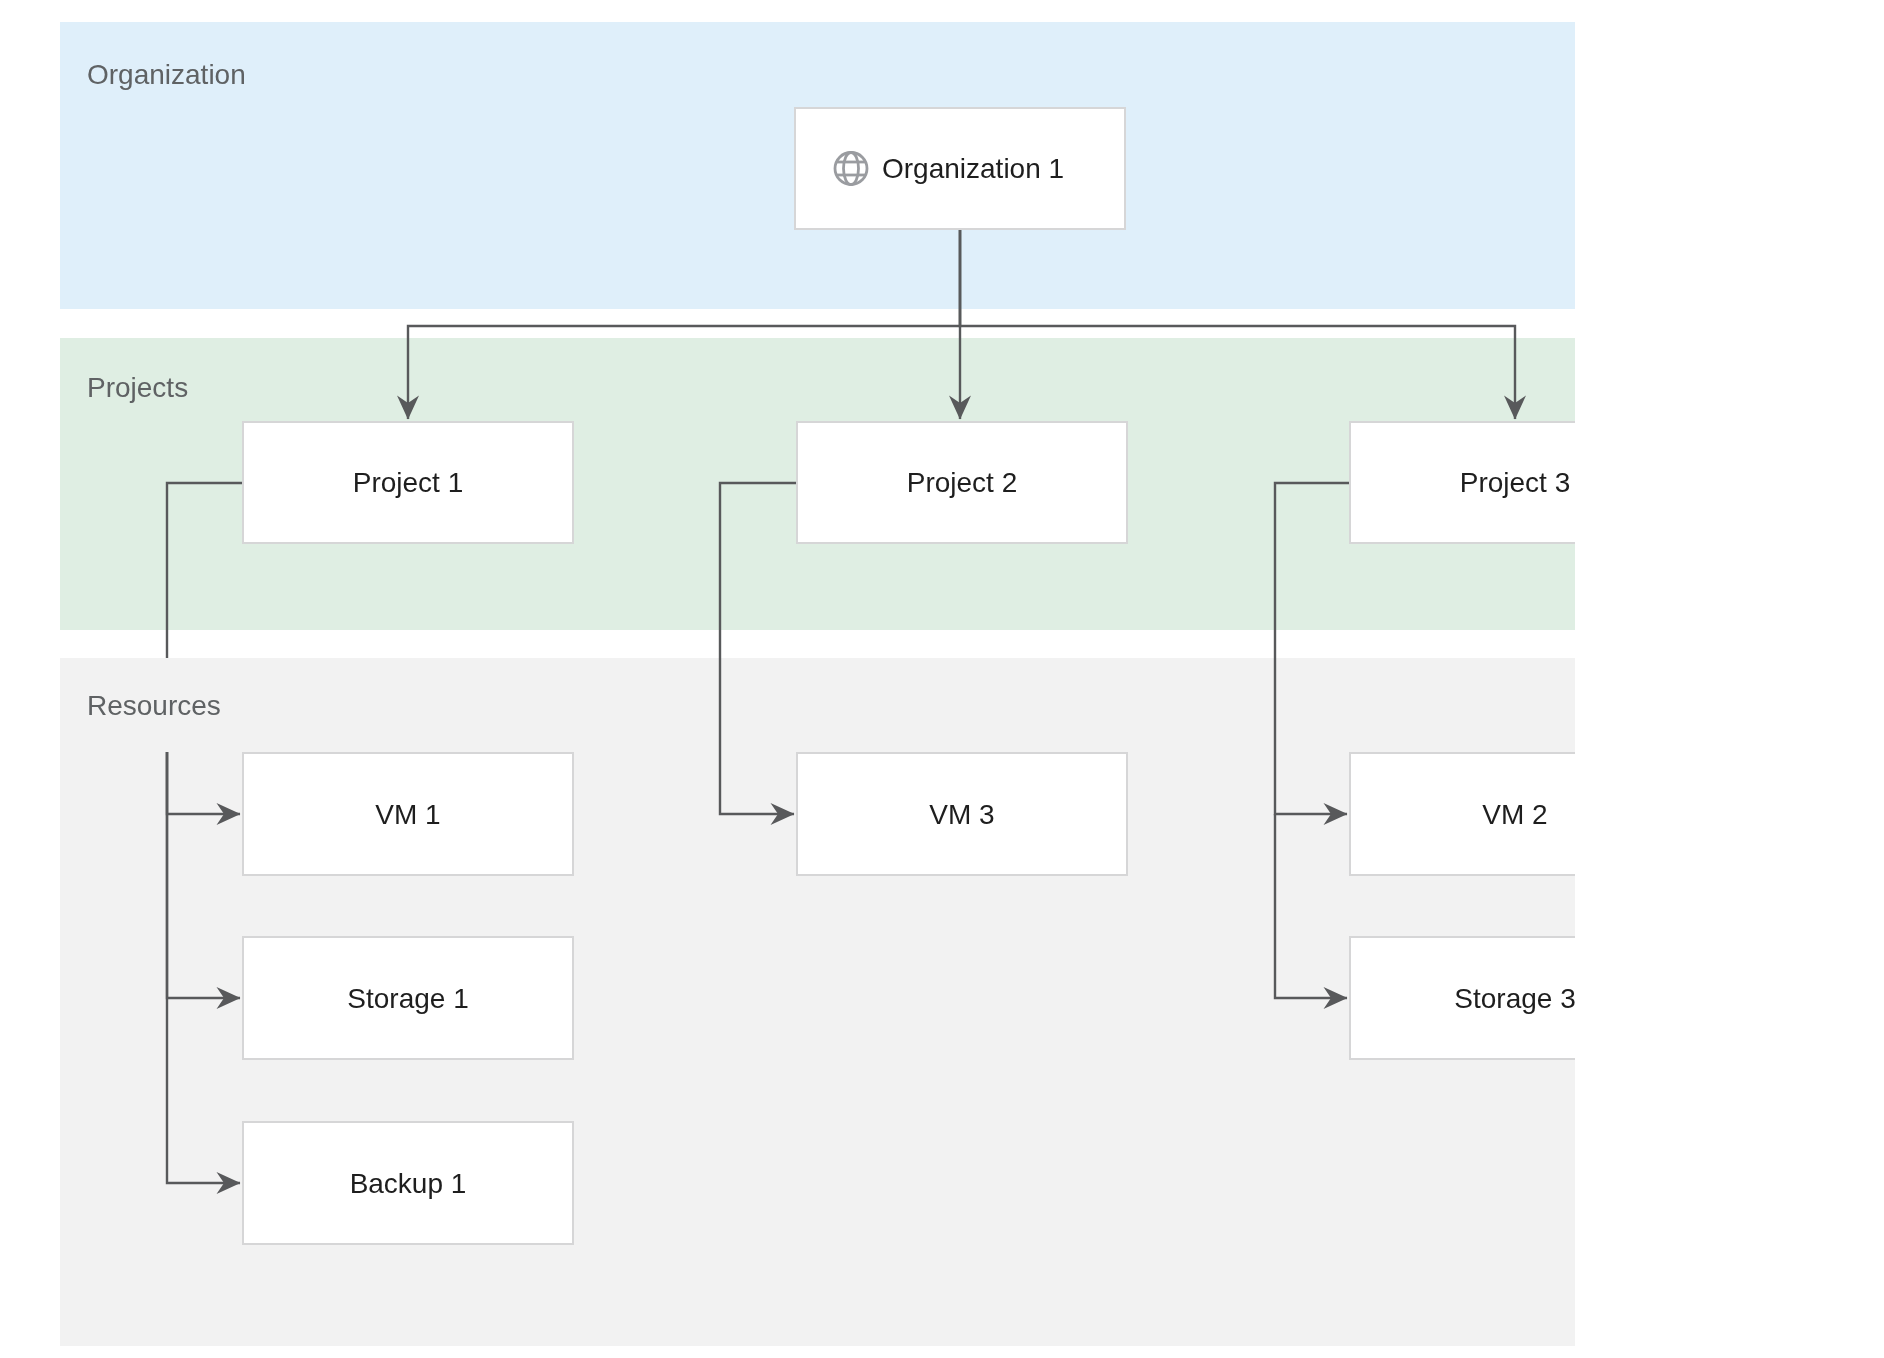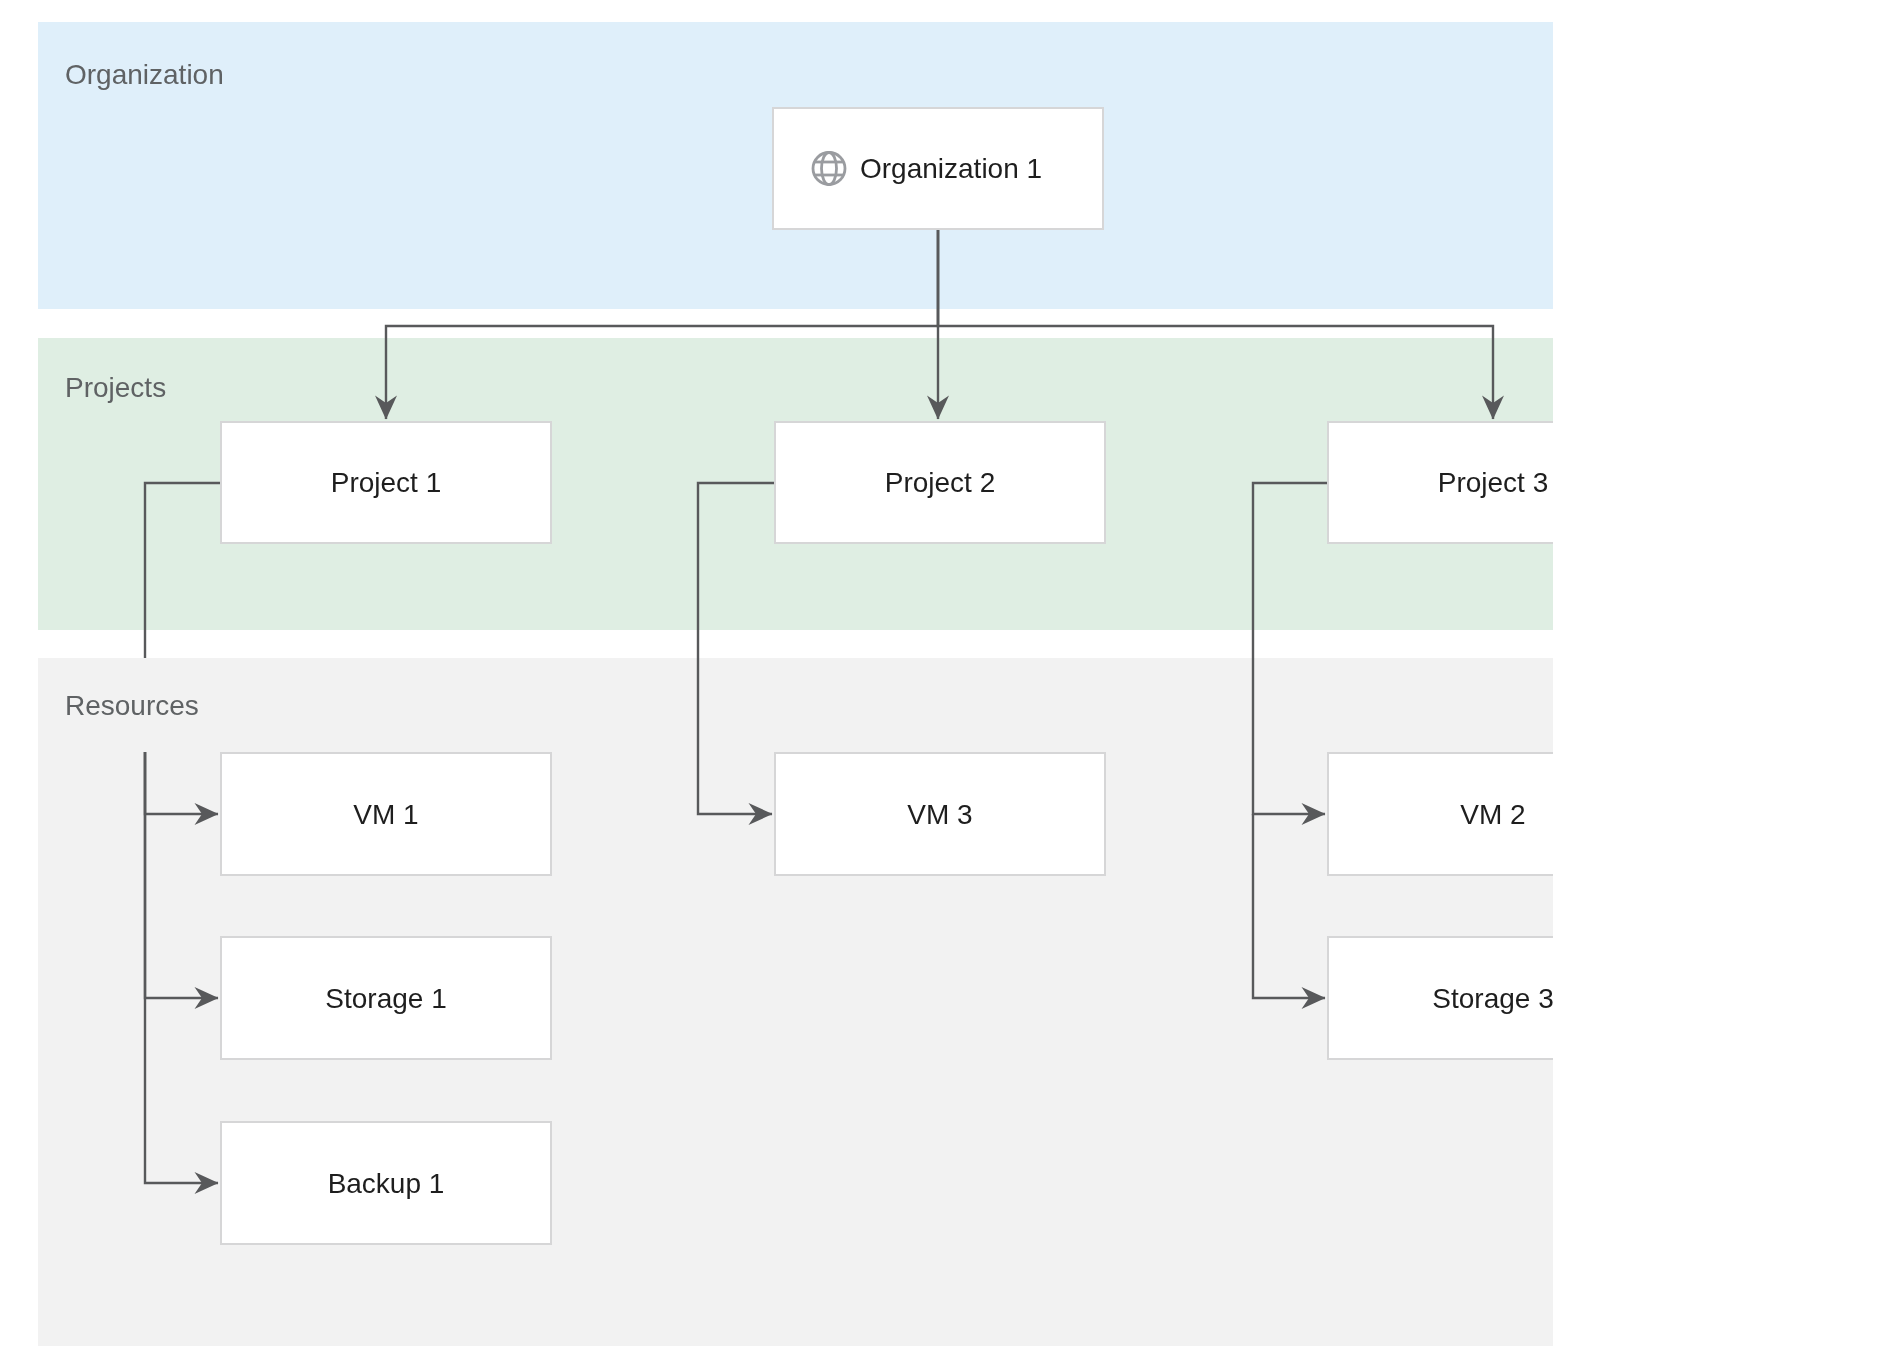--- a/index.html
+++ b/index.html
@@ -7,20 +7,21 @@
     padding: 0;
     background: #ffffff;
     font-family: "Liberation Sans", sans-serif;
   }
   .canvas {
     position: relative;
     width: 1553px;
     height: 1358px;
     background: var(--page-background, #ffffff);
     overflow: hidden;
+    margin-left: 22px;
   }
   svg { display: block; }
 
   .band-org       { fill: var(--band-organization, #dfeffa); }
   .band-projects  { fill: var(--band-projects, #dfeee3); }
   .band-resources { fill: var(--band-resources, #f2f2f2); }
 
   .band-label {
     fill: var(--band-label-text, #5f6264);
     font-family: "Liberation Sans", sans-serif;

